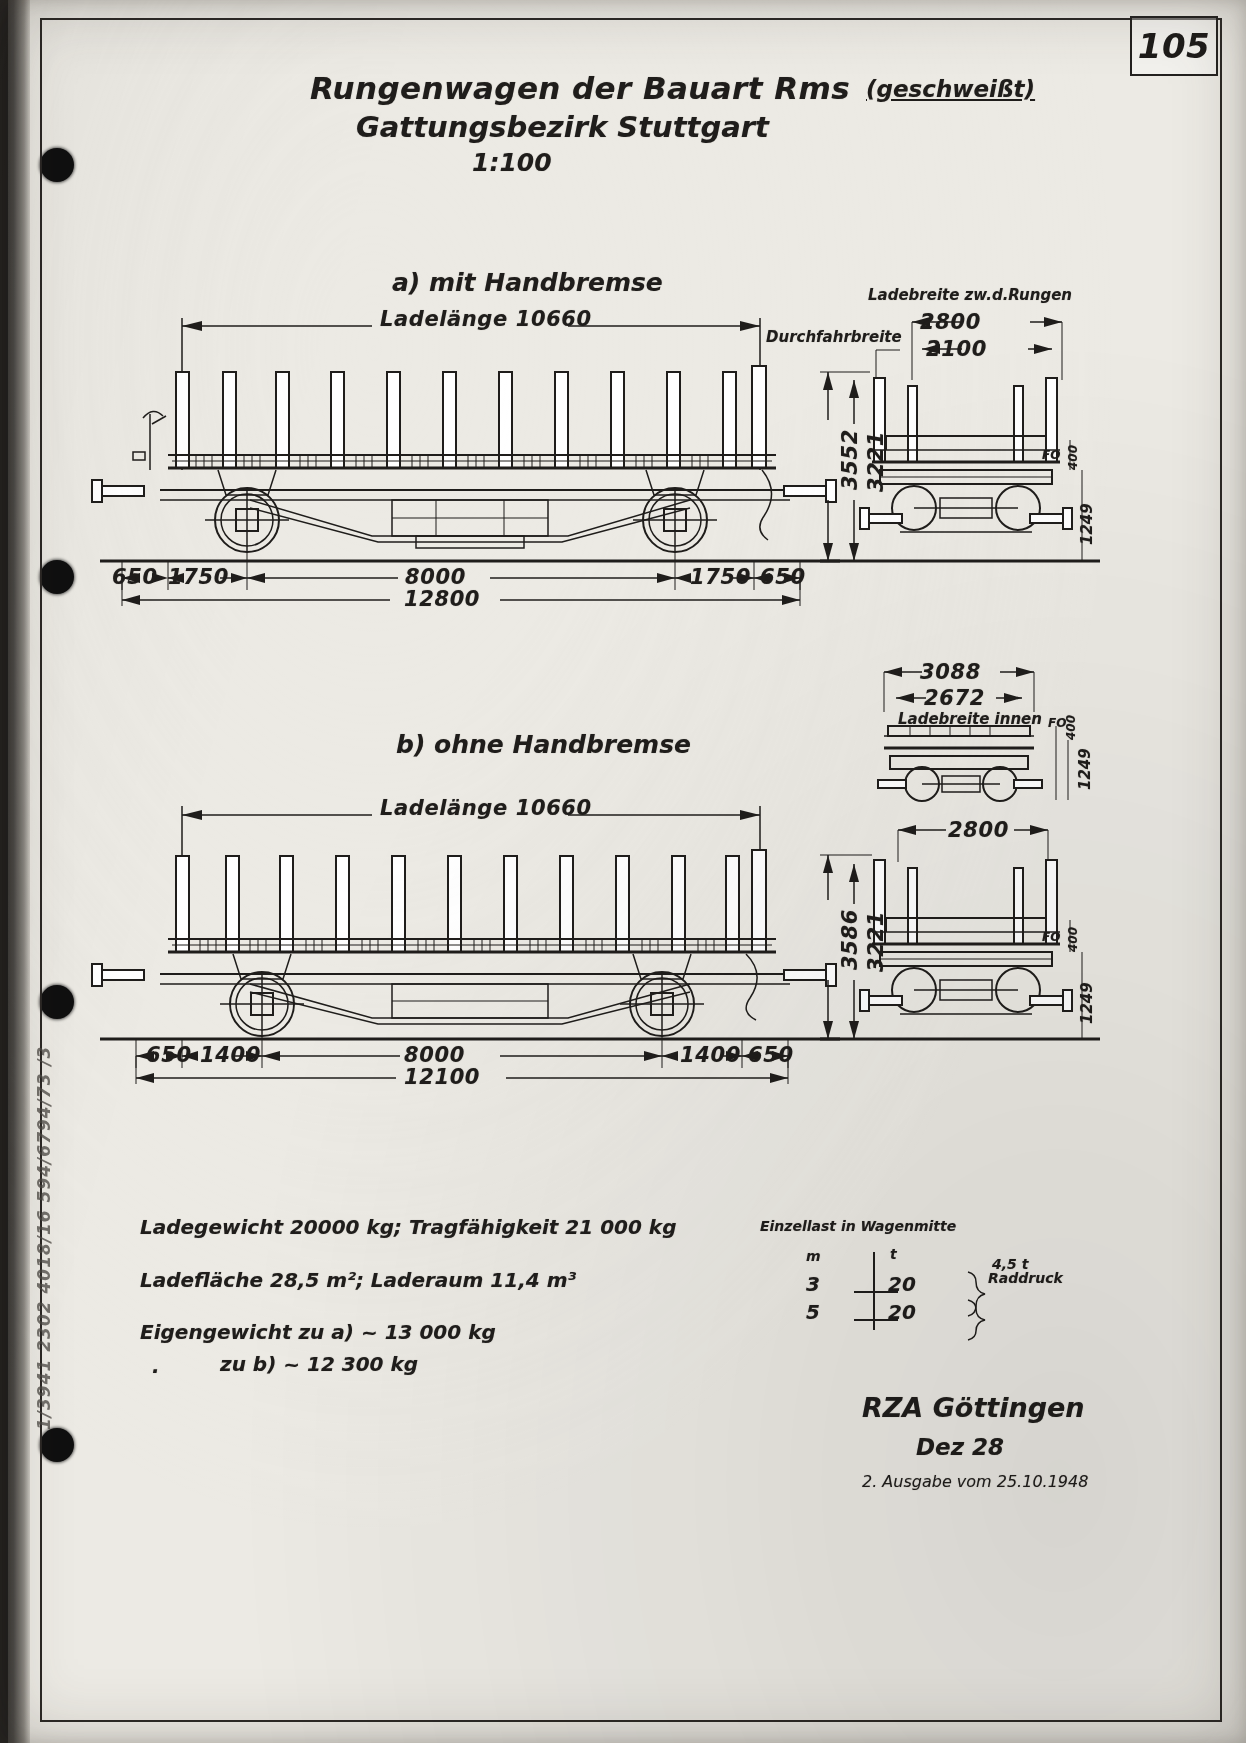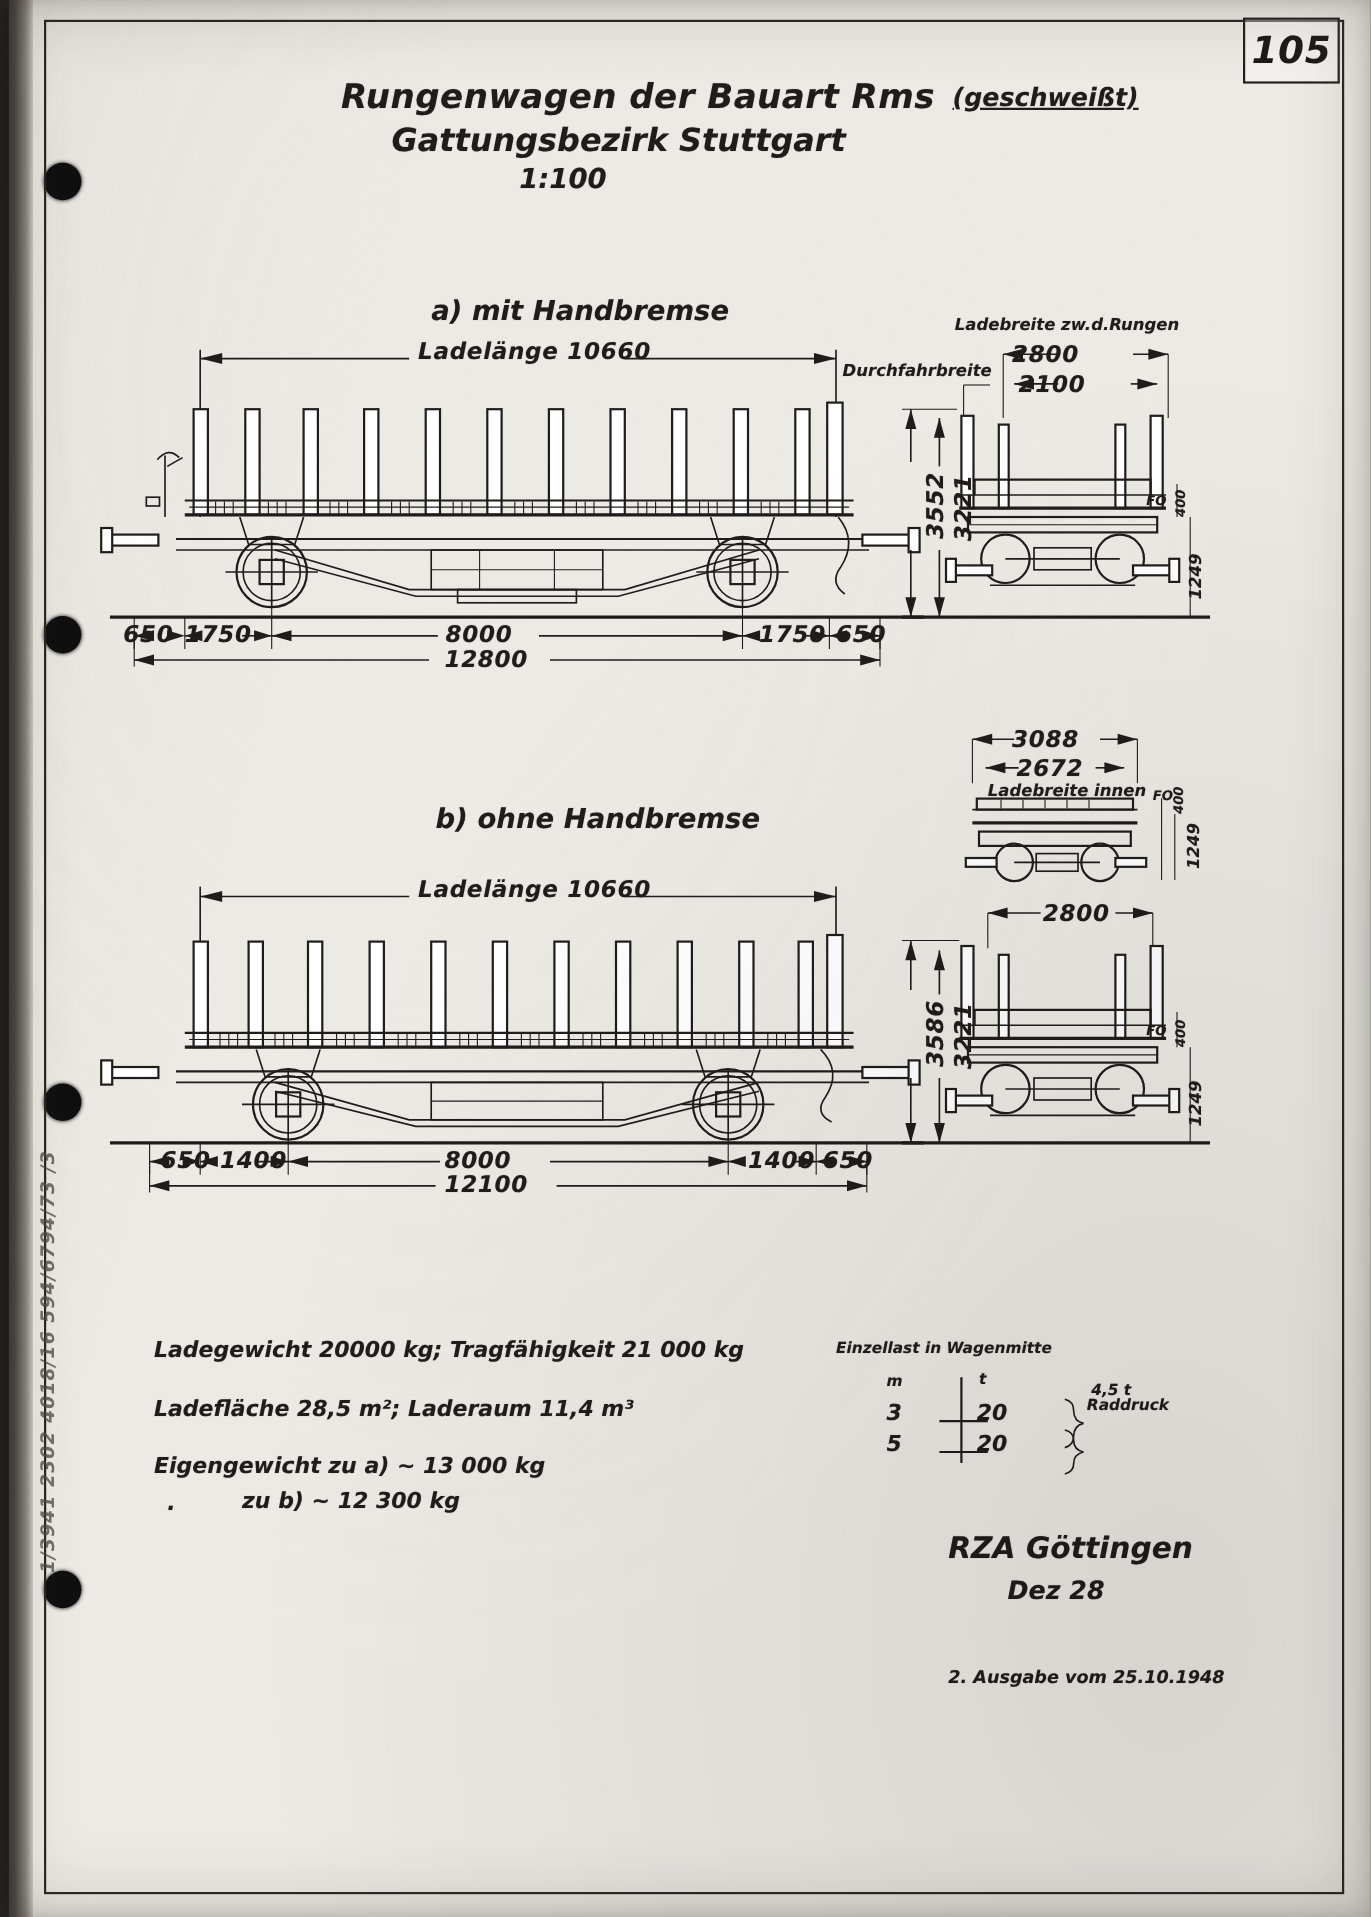--- a/index.html
+++ b/index.html
@@ -51,21 +51,21 @@
 
   .subhead{font-size:25px;}
   .dim{font-size:21px;font-weight:700;letter-spacing:.6px;}
   .dim-sm{font-size:15px;font-weight:700;}
   .dim-xs{font-size:12px;font-weight:700;}
   .note{font-size:15px;font-weight:700;}
   .spec{font-size:20px;font-weight:700;}
   .spec-sm{font-size:14px;font-weight:700;}
   .sig{font-size:27px;font-weight:700;}
   .sig2{font-size:23px;font-weight:700;}
-  .sig3{font-size:16px;font-weight:700;margin-top:43px;}
+  .sig3{font-size:16px;font-weight:400;}
 
   .vert{transform-origin:left top;}
 
   
   .scribble{position:absolute;color:#4a4742;font-style:italic;font-weight:700;
     font-size:17px;letter-spacing:1px;white-space:nowrap;opacity:.75;}
 
   svg{position:absolute;left:0;top:0;overflow:visible;}
   .ln{stroke:#1f1d1b;fill:none;}
   .lw1{stroke-width:1;}

